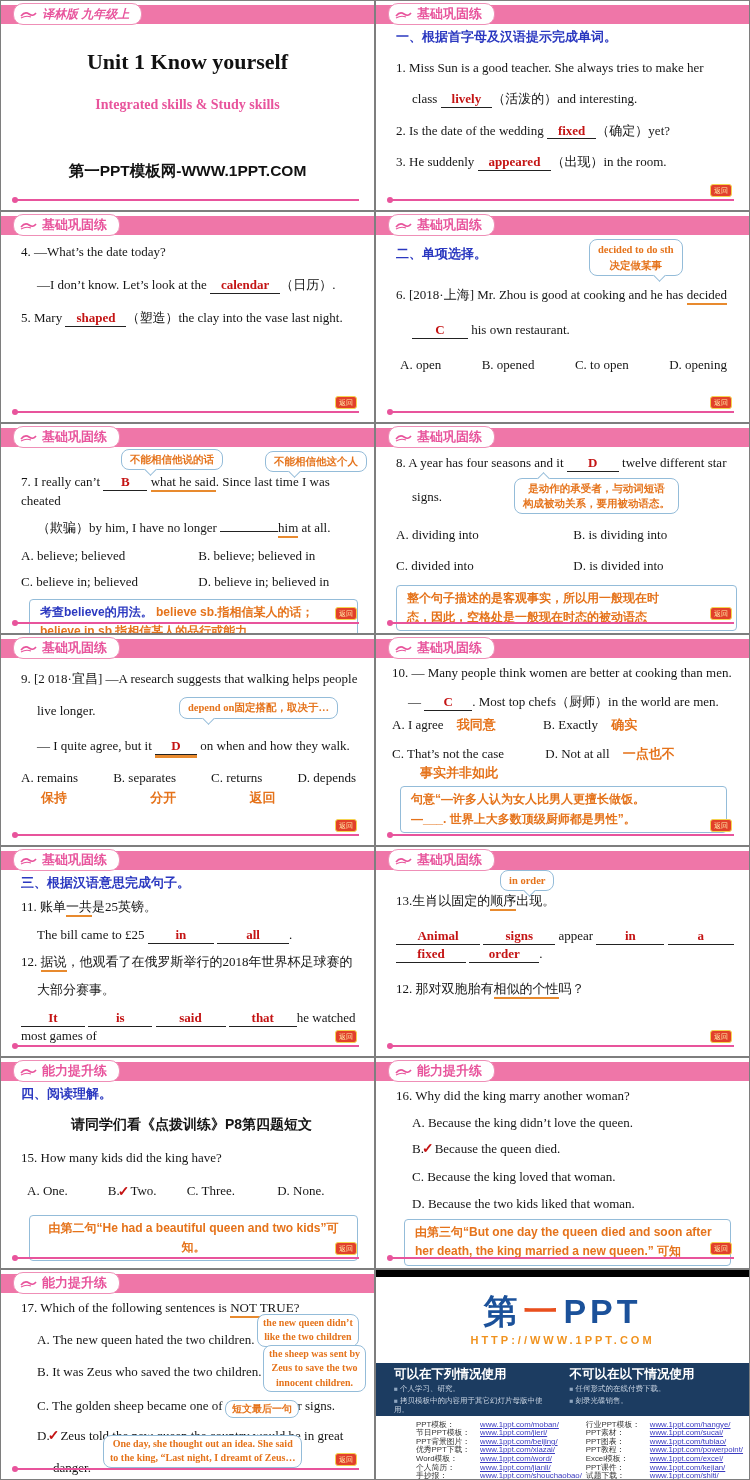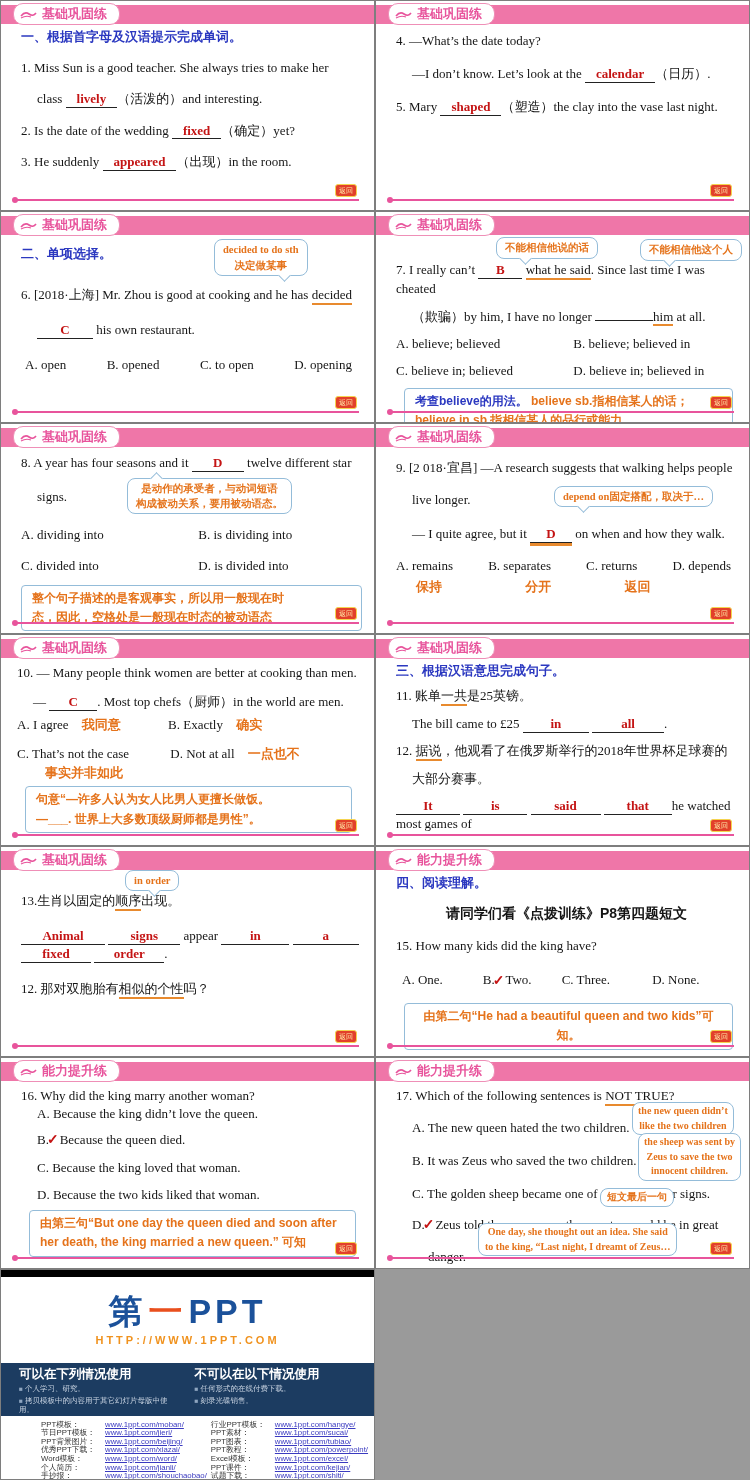--- a/index.html
+++ b/index.html
@@ -55,20 +55,34 @@
   .links-col{flex:1;}
   .linkrow{display:flex;font-family:"Liberation Sans","DejaVu Sans",sans-serif;font-size:7.8px;line-height:8.1px;margin-bottom:0.5px;}
   .llabel{color:#333;width:64px;flex:0 0 auto;}
   .lurl{color:#3a3ac0;text-decoration:underline;cursor:pointer;}
 </style>
 </head>
 <body>
 
 <div class="grid">
 
+  <div class="slide">
+    <div class="band"></div>
+    <div class="badge">
+      <svg class="sw" width="17" height="9" viewBox="0 0 17 9">
+          <path d="M1 6 Q5 1 9 4 T16 3" stroke="#e8549c" fill="none" stroke-width="1.6"></path>
+          <path d="M1 8 Q6 5 11 7" stroke="#e8549c" fill="none" stroke-width="1.1"></path>
+        </svg>
+      <span class="badge-ed">译林版 九年级上</span>
+    </div>
+    <div class="s1-title">Unit 1   Know yourself</div>
+    <div class="s1-sub">Integrated skills &amp; Study skills</div>
+    <div class="s1-site">第一PPT模板网-WWW.1PPT.COM</div>
+    <div class="footline"></div>
+  </div>
 
   <div class="slide">
     <div class="band"></div>
     <div class="badge">
       <svg class="sw" width="17" height="9" viewBox="0 0 17 9">
           <path d="M1 6 Q5 1 9 4 T16 3" stroke="#e8549c" fill="none" stroke-width="1.6"></path>
           <path d="M1 8 Q6 5 11 7" stroke="#e8549c" fill="none" stroke-width="1.1"></path>
         </svg>
       <span>基础巩固练</span>
     </div>
@@ -160,21 +174,21 @@
 
   <div class="slide">
     <div class="band"></div>
     <div class="badge">
       <svg class="sw" width="17" height="9" viewBox="0 0 17 9">
           <path d="M1 6 Q5 1 9 4 T16 3" stroke="#e8549c" fill="none" stroke-width="1.6"></path>
           <path d="M1 8 Q6 5 11 7" stroke="#e8549c" fill="none" stroke-width="1.1"></path>
         </svg>
       <span>基础巩固练</span>
     </div>
-    <div class="callout tail-up" style="left:126px;top:54px;">
+    <div class="callout tail-up" style="left:138px;top:54px;">
       <div>是动作的承受者，与动词短语</div>
       <div>构成被动关系，要用被动语态。</div>
     </div>
     <div class="body" style="line-height:1.4">
       <div class="ln" style="margin-top:3px"><span>8. A year has four seasons and it </span><span class="blank" style="min-width:52px">D</span><span> twelve different star</span></div>
       <div class="ln indent" style="margin-top:16px"><span>signs.</span></div>
       <div class="grid2" style="margin-top:20px;row-gap:13px">
         <span>A. dividing into</span>
         <span>B. is dividing into</span>
         <span>C. divided into</span>
@@ -324,21 +338,21 @@
     <div class="band"></div>
     <div class="badge">
       <svg class="sw" width="17" height="9" viewBox="0 0 17 9">
           <path d="M1 6 Q5 1 9 4 T16 3" stroke="#e8549c" fill="none" stroke-width="1.6"></path>
           <path d="M1 8 Q6 5 11 7" stroke="#e8549c" fill="none" stroke-width="1.1"></path>
         </svg>
       <span>能力提升练</span>
     </div>
     <div class="body" style="line-height:1.35">
       <div class="ln" style="margin-top:2px"><span>16. Why did the king marry another woman?</span></div>
-      <div class="ln indent" style="margin-top:0"><span>A. Because the king didn’t love the queen.</span></div>
+      <div class="ln indent" style="margin-top:9px"><span>A. Because the king didn’t love the queen.</span></div>
       <div class="ln indent" style="margin-top:9px"><span>B.</span><span class="chk">✓</span><span>Because the queen died.</span></div>
       <div class="ln indent" style="margin-top:9px"><span>C. Because the king loved that woman.</span></div>
       <div class="ln indent" style="margin-top:9px"><span>D. Because the two kids liked that woman.</span></div>
       <div class="expbox orange" style="margin:7px 6px 0 8px">
         <span>由第三句“But one day the queen died and soon after</span><br>
         <span>her death, the king married a new queen.” 可知</span>
       </div>
     </div>
     <div class="footline"></div>
     <button class="ret">返回</button>

